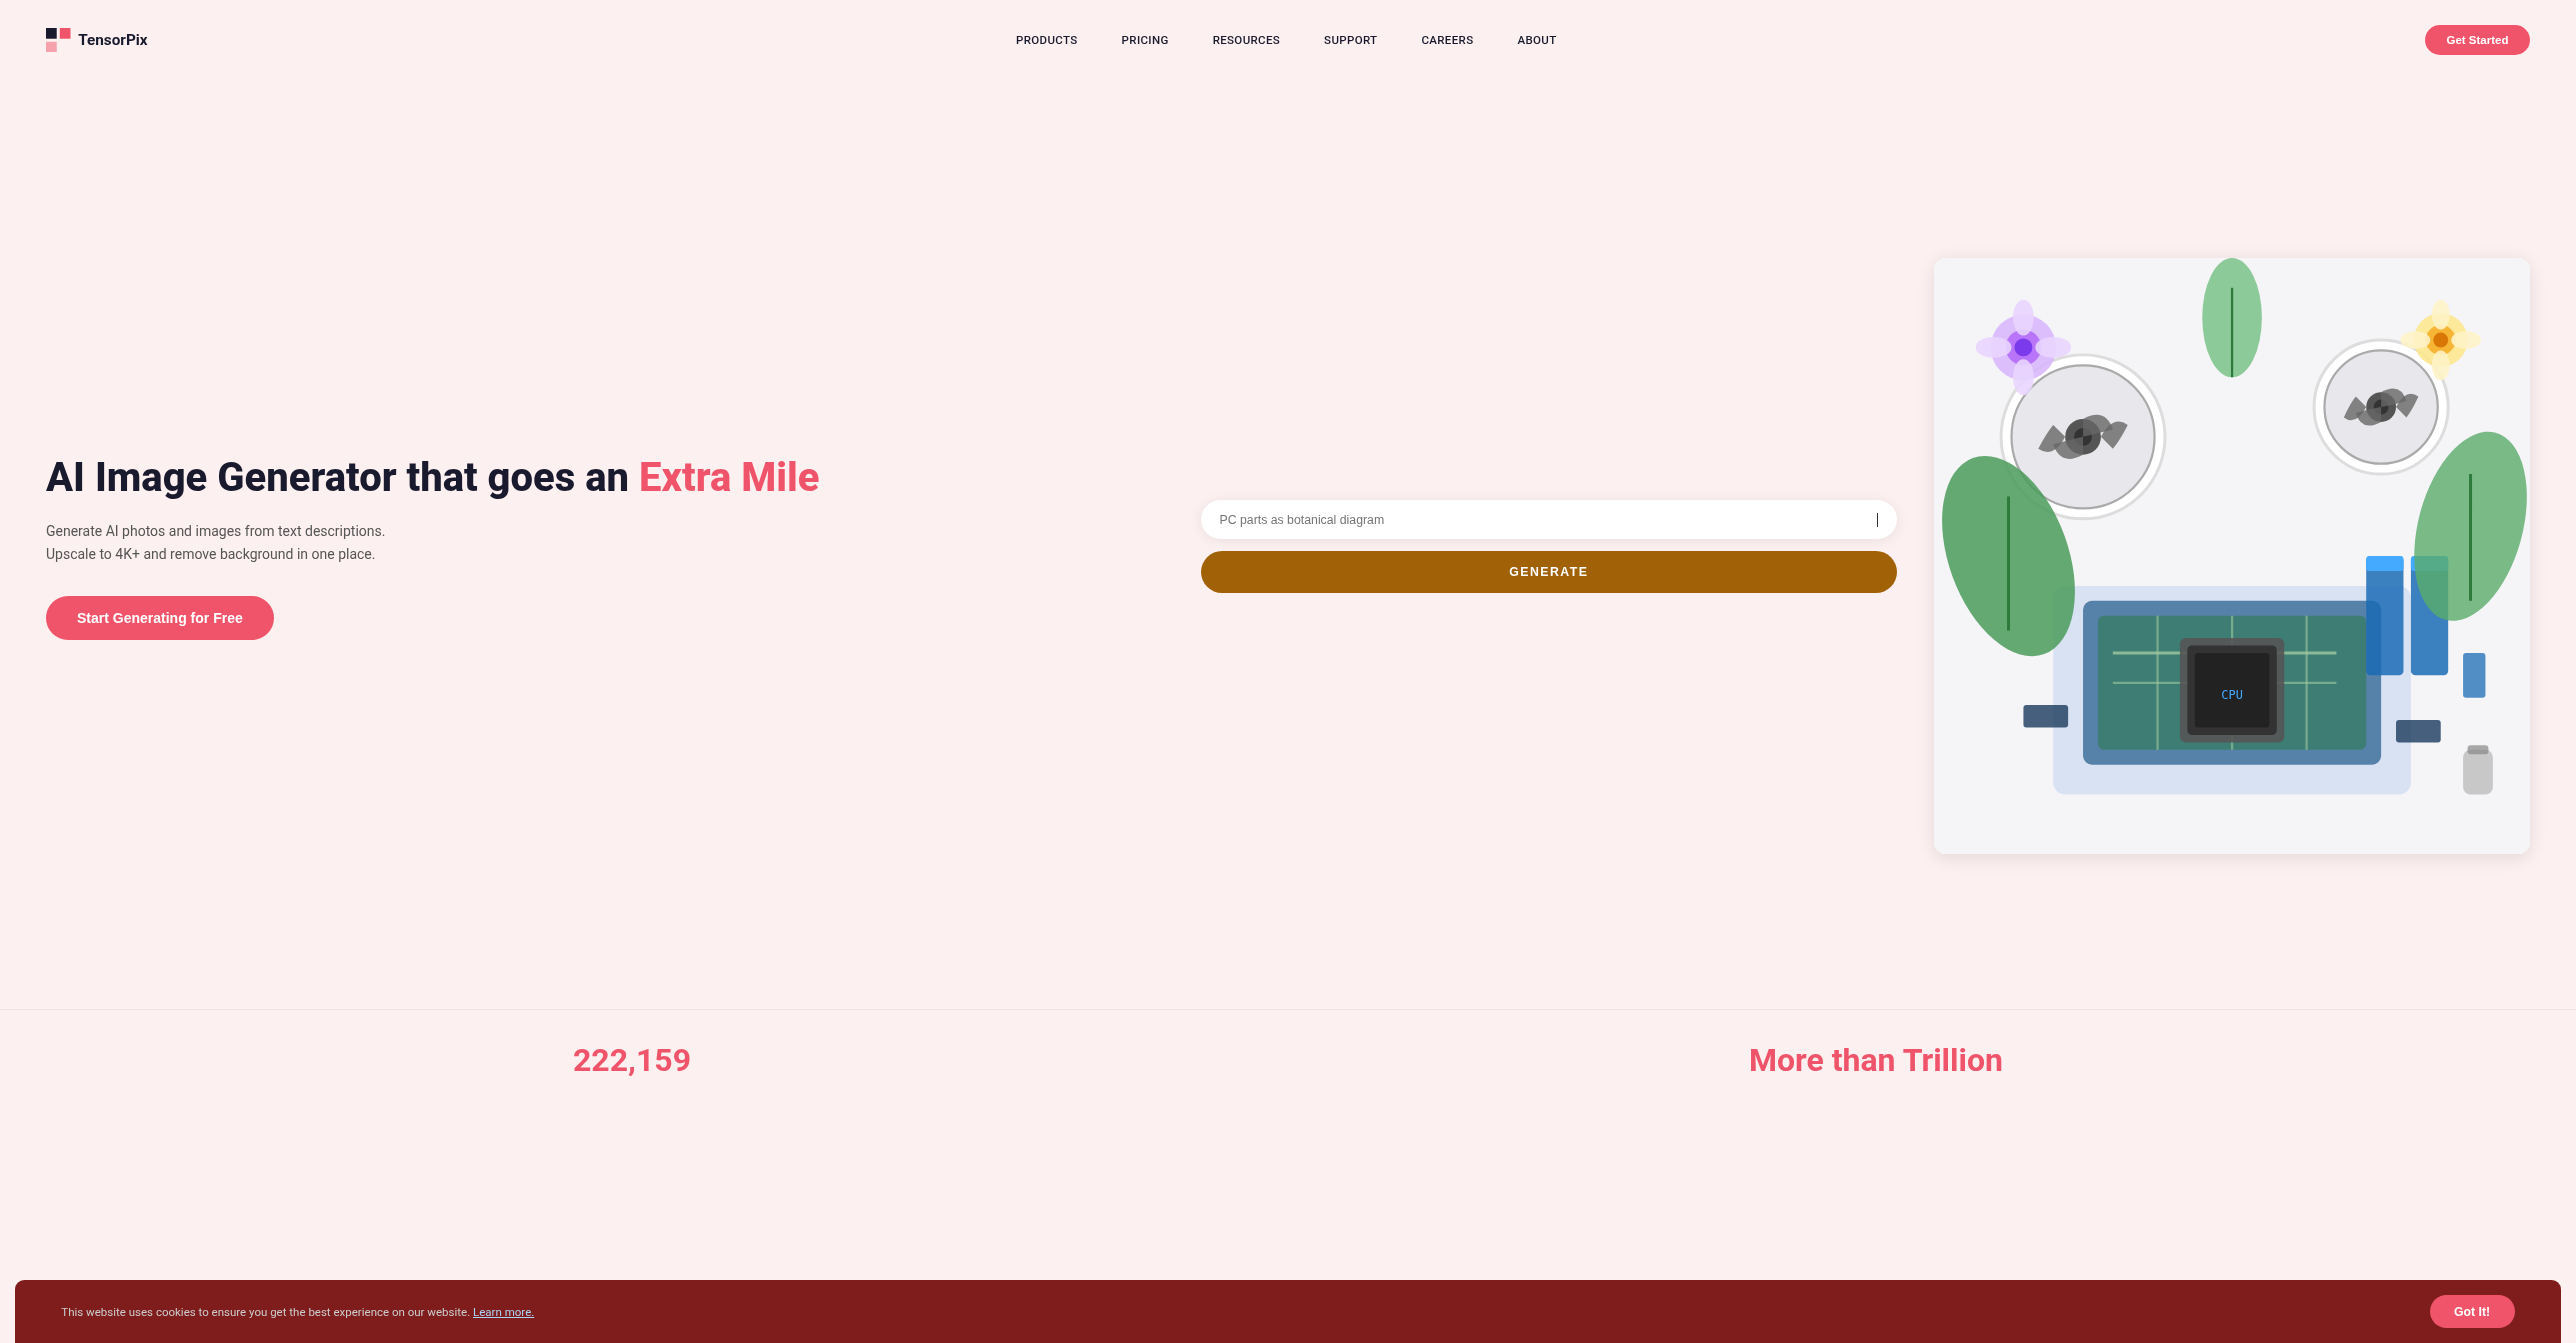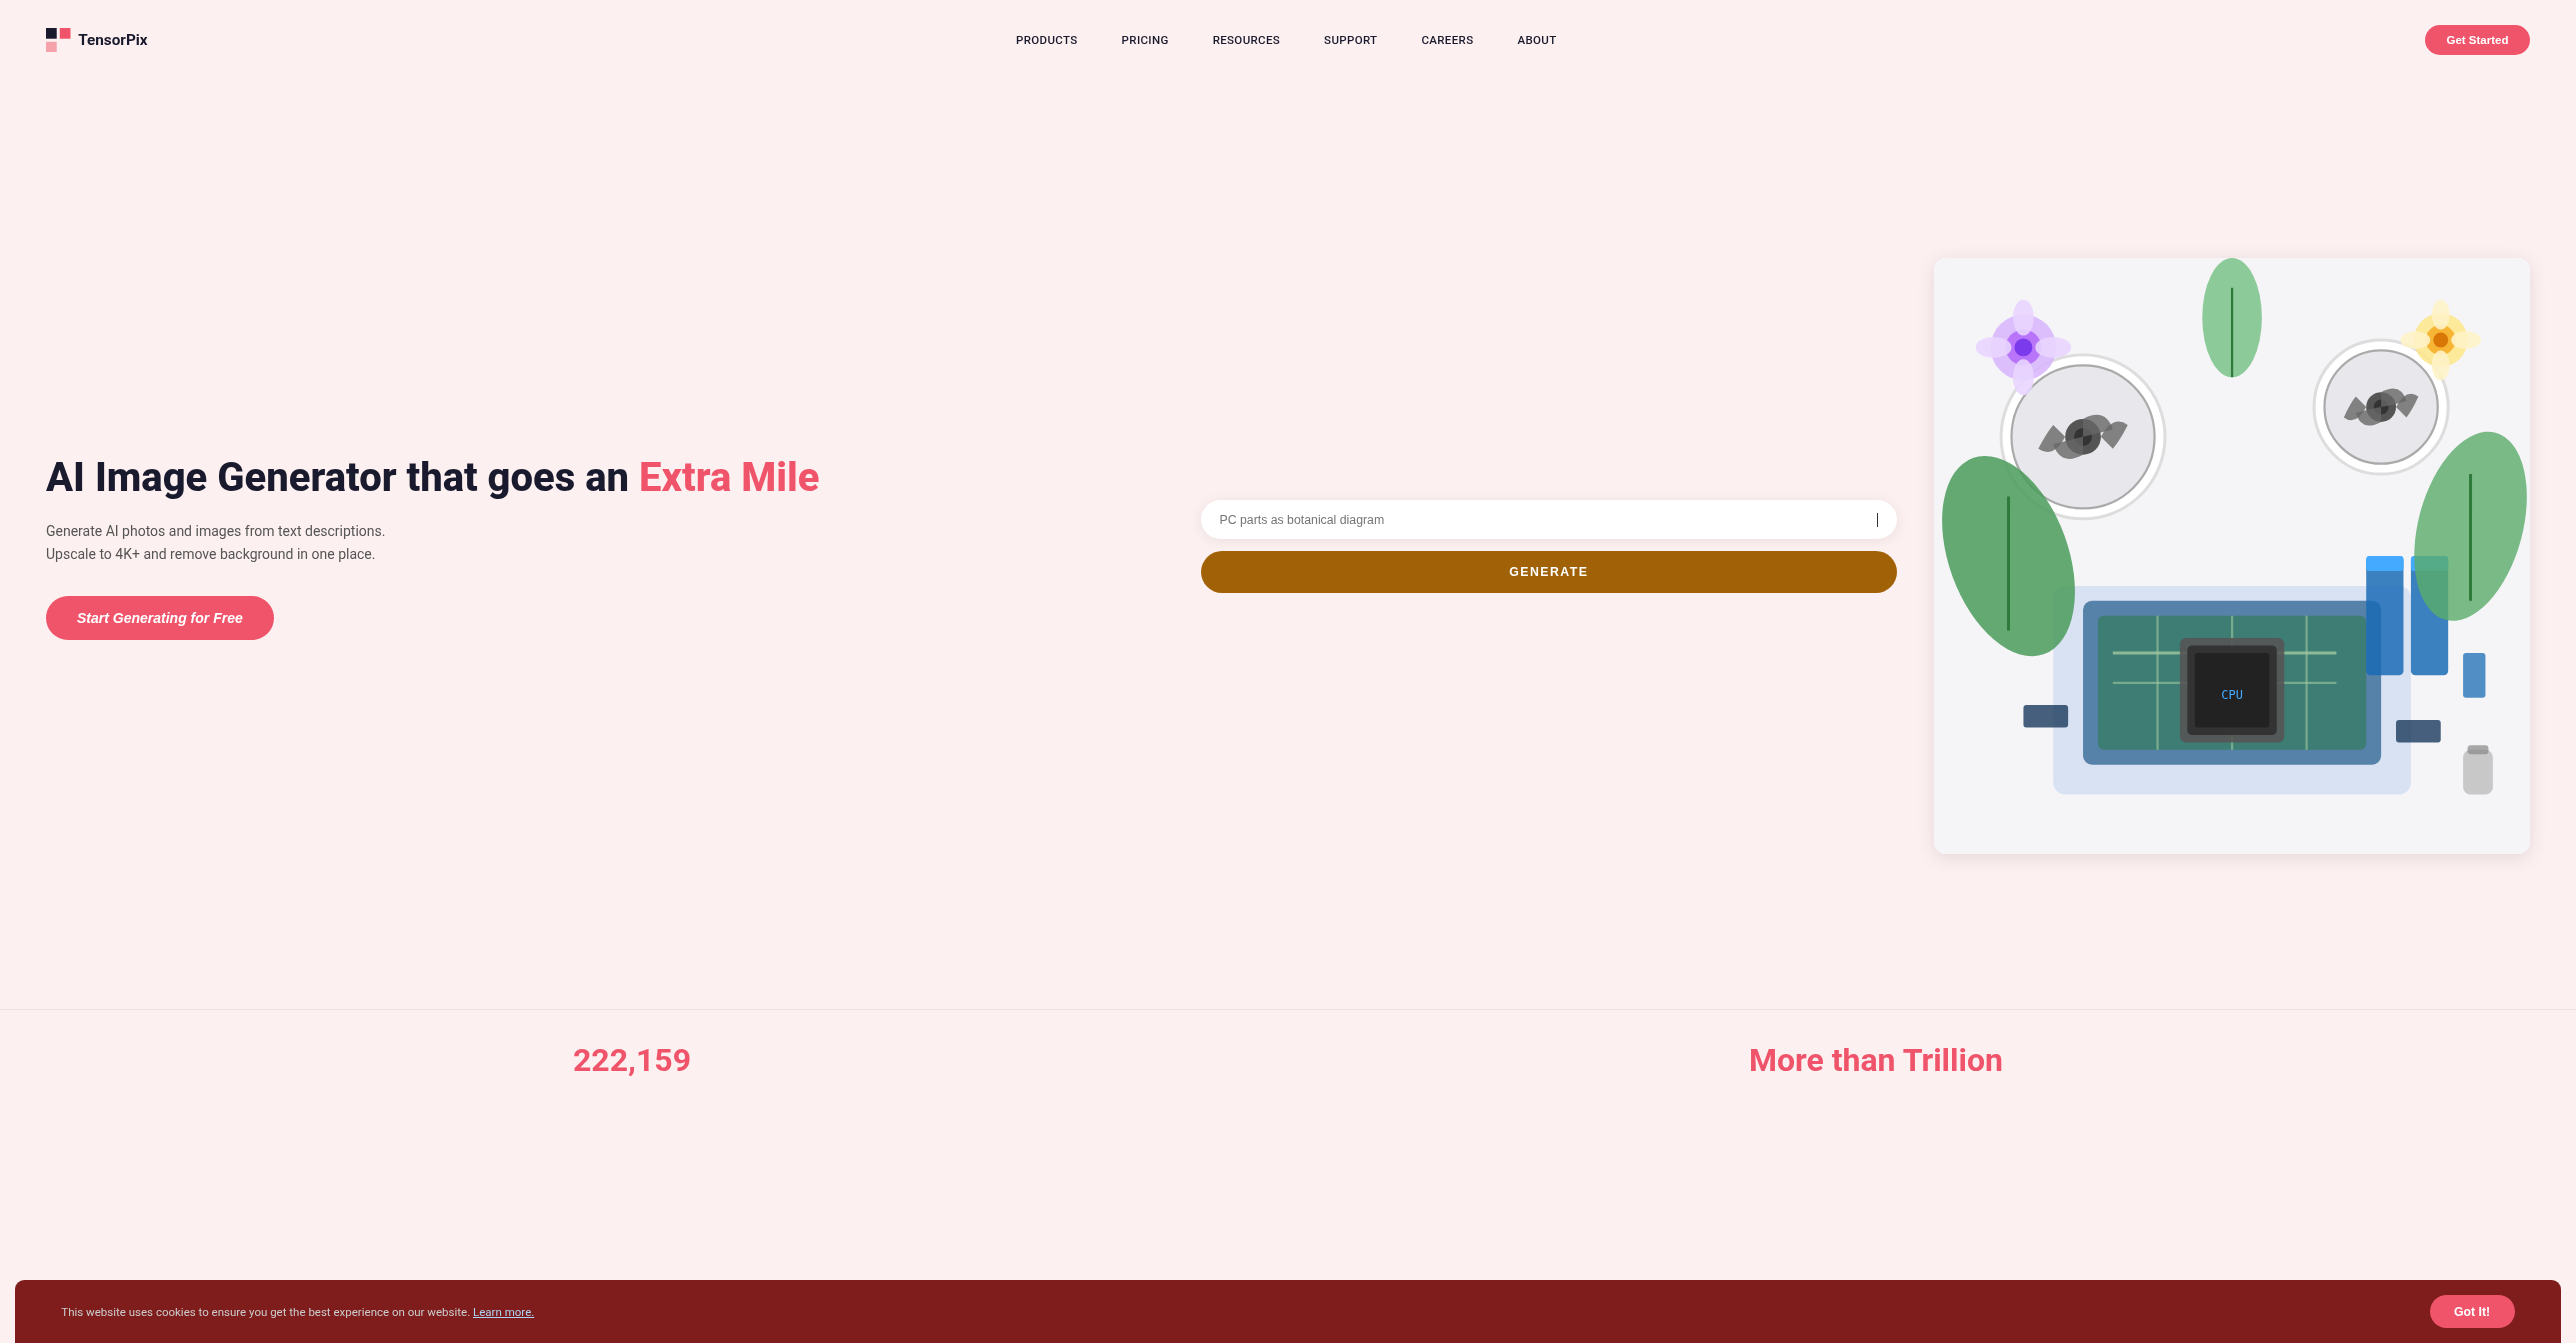--- a/index.html
+++ b/index.html
@@ -91,21 +91,20 @@
     }
     .hero-cta-btn {
       background-color: #f0546a;
       color: white;
       border: none;
       padding: 14px 31px;
       border-radius: 38px;
       font-size: 14px;
       font-weight: 700;
       cursor: pointer;
-      font-style: italic;
     }
 
     
     .hero-center {
       flex: 0 0 28%;
       max-width: 28%;
       display: flex;
       flex-direction: column;
       align-items: center;
       gap: 12.3px;

